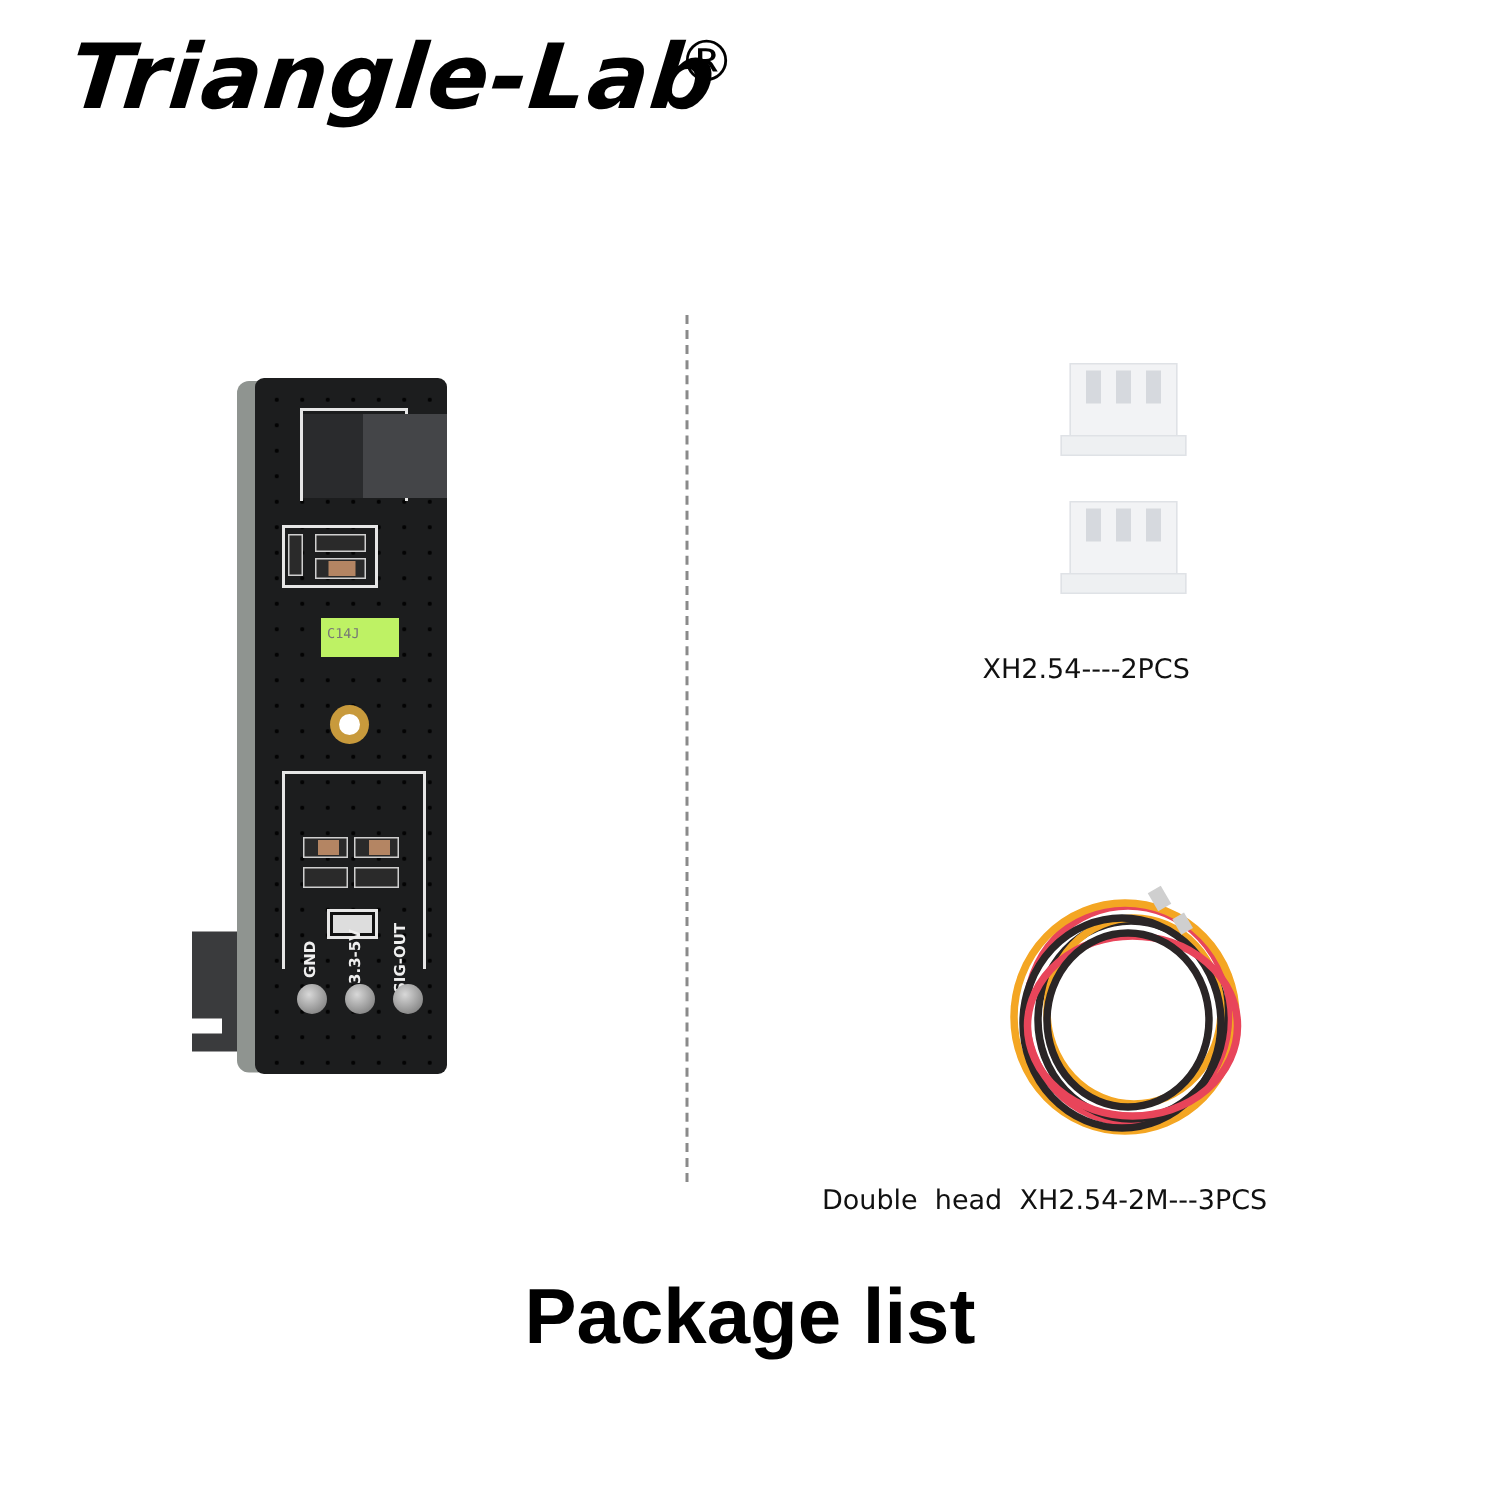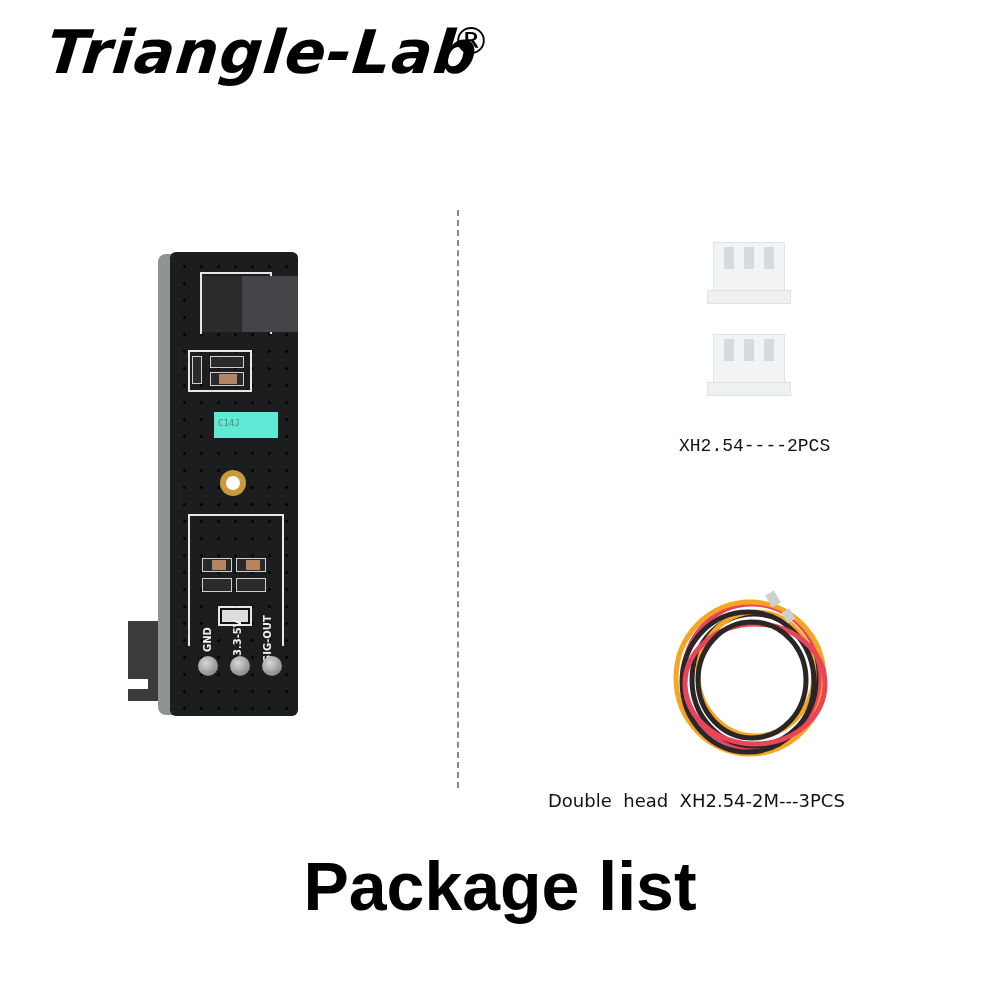--- a/index.html
+++ b/index.html
@@ -17,37 +17,37 @@
   .bracket { left: 128px; top: 621px; width: 40px; height: 80px; background: #3a3b3d; }
   .bracket-notch { left: 128px; top: 679px; width: 20px; height: 10px; background: #ffffff; }
   .pcb-edge { left: 158px; top: 254px; width: 20px; height: 461px; background: #8f9490; border-radius: 8px 0 0 8px; }
   .pcb { left: 170px; top: 252px; width: 128px; height: 464px; background: #1c1d1e; border-radius: 6px; }
   .pcb-dots { position: absolute; inset: 6px; background-image: radial-gradient(circle, #000 1.2px, transparent 1.6px); background-size: 17px 17px; opacity: 0.9; }
   .silk { position: absolute; border: 2px solid #e6e6e6; }
   .sensor { position: absolute; left: 32px; top: 24px; width: 96px; height: 56px; background: #2a2b2d; }
   .sensor-slot { position: absolute; left: 72px; top: 24px; width: 56px; height: 56px; background: #444548; }
   .smd { position: absolute; background: #2a2a2a; border: 1px solid #cfcfcf; }
   .smd-cap { position: absolute; background: #b48563; }
-  .ic { position: absolute; left: 44px; top: 160px; width: 64px; height: 26px; background: #5eead4; }
+  .ic { position: absolute; left: 44px; top: 160px; width: 52px; height: 26px; background: #bef264; }
   .ic-text { position: absolute; left: 4px; top: 6px; font-family: "DejaVu Sans Mono", monospace; font-size: 9px; color: #777; }
   .mount-hole { position: absolute; left: 50px; top: 218px; width: 26px; height: 26px; border-radius: 50%; background: #c89a3c; }
   .mount-hole::after { content: ""; position: absolute; left: 6px; top: 6px; width: 14px; height: 14px; border-radius: 50%; background: #ffffff; }
   .pin-label { position: absolute; font-size: 10px; font-weight: bold; color: #efefef; transform: rotate(-90deg); transform-origin: left top; white-space: nowrap; }
   .pad { position: absolute; top: 404px; width: 20px; height: 20px; border-radius: 50%; background: radial-gradient(circle at 40% 35%, #d8d8d8, #6e6e6e); }
   .led { position: absolute; left: 50px; top: 356px; width: 26px; height: 12px; background: #ddd; border: 2px solid #111; outline: 2px solid #e6e6e6; }
 
   
   .conn { width: 82px; height: 62px; }
   .conn-body { position: absolute; left: 6px; top: 0; width: 70px; height: 52px; background: #f2f3f5; border: 1px solid #dfe2e6; }
   .conn-base { position: absolute; left: 0; top: 48px; width: 82px; height: 12px; background: #eef0f2; border: 1px solid #dfe2e6; }
   .conn-slot { position: absolute; top: 4px; width: 10px; height: 22px; background: #d6d9de; }
 
   
   .label { font-family: "DejaVu Sans", sans-serif; font-size: 18px; color: #111; white-space: pre; }
-  .title { left: 0; width: 1000px; top: 852px; text-align: center; font-family: "Liberation Sans", sans-serif; font-weight: bold; font-size: 68px; color: #000; line-height: 1; }
+  .title { left: 0; width: 1000px; top: 852px; text-align: center; font-family: "Liberation Sans", sans-serif; font-weight: bold; font-size: 52px; color: #000; line-height: 1; }
 </style>
 </head>
 <body>
 
 <div class="abs brand">Triangle-Lab</div>
 <div class="abs reg">®</div>
 
 <div class="abs bracket"></div>
 <div class="abs bracket-notch"></div>
 <div class="abs pcb-edge"></div>
@@ -102,21 +102,21 @@
   <div class="conn-base"></div>
 </div>
 <div class="abs conn" style="left:707px;top:334px;">
   <div class="conn-body">
       <div class="conn-slot" style="left:10px;"></div>
       <div class="conn-slot" style="left:30px;"></div>
       <div class="conn-slot" style="left:50px;"></div>
     </div>
   <div class="conn-base"></div>
 </div>
-<div class="abs label" style="left:679px;top:436px;font-family:Liberation Mono, monospace;">XH2.54----2PCS</div>
+<div class="abs label" style="left:655px;top:436px;">XH2.54----2PCS</div>
 
 <svg class="abs" style="left:660px;top:580px;" width="185" height="185" viewBox="0 0 185 185">
   <g fill="none" stroke-width="5">
     <ellipse cx="92" cy="96" rx="68" ry="72" stroke="#e8455a"></ellipse>
     <ellipse cx="94" cy="100" rx="62" ry="66" stroke="#2a2526"></ellipse>
     <ellipse cx="90" cy="98" rx="74" ry="76" stroke="#f4a623"></ellipse>
     <ellipse cx="96" cy="94" rx="58" ry="62" stroke="#f4a623"></ellipse>
     <ellipse cx="88" cy="102" rx="66" ry="70" stroke="#2a2526"></ellipse>
     <ellipse cx="95" cy="104" rx="70" ry="60" stroke="#e8455a"></ellipse>
     <ellipse cx="92" cy="100" rx="54" ry="58" stroke="#2a2526"></ellipse>

